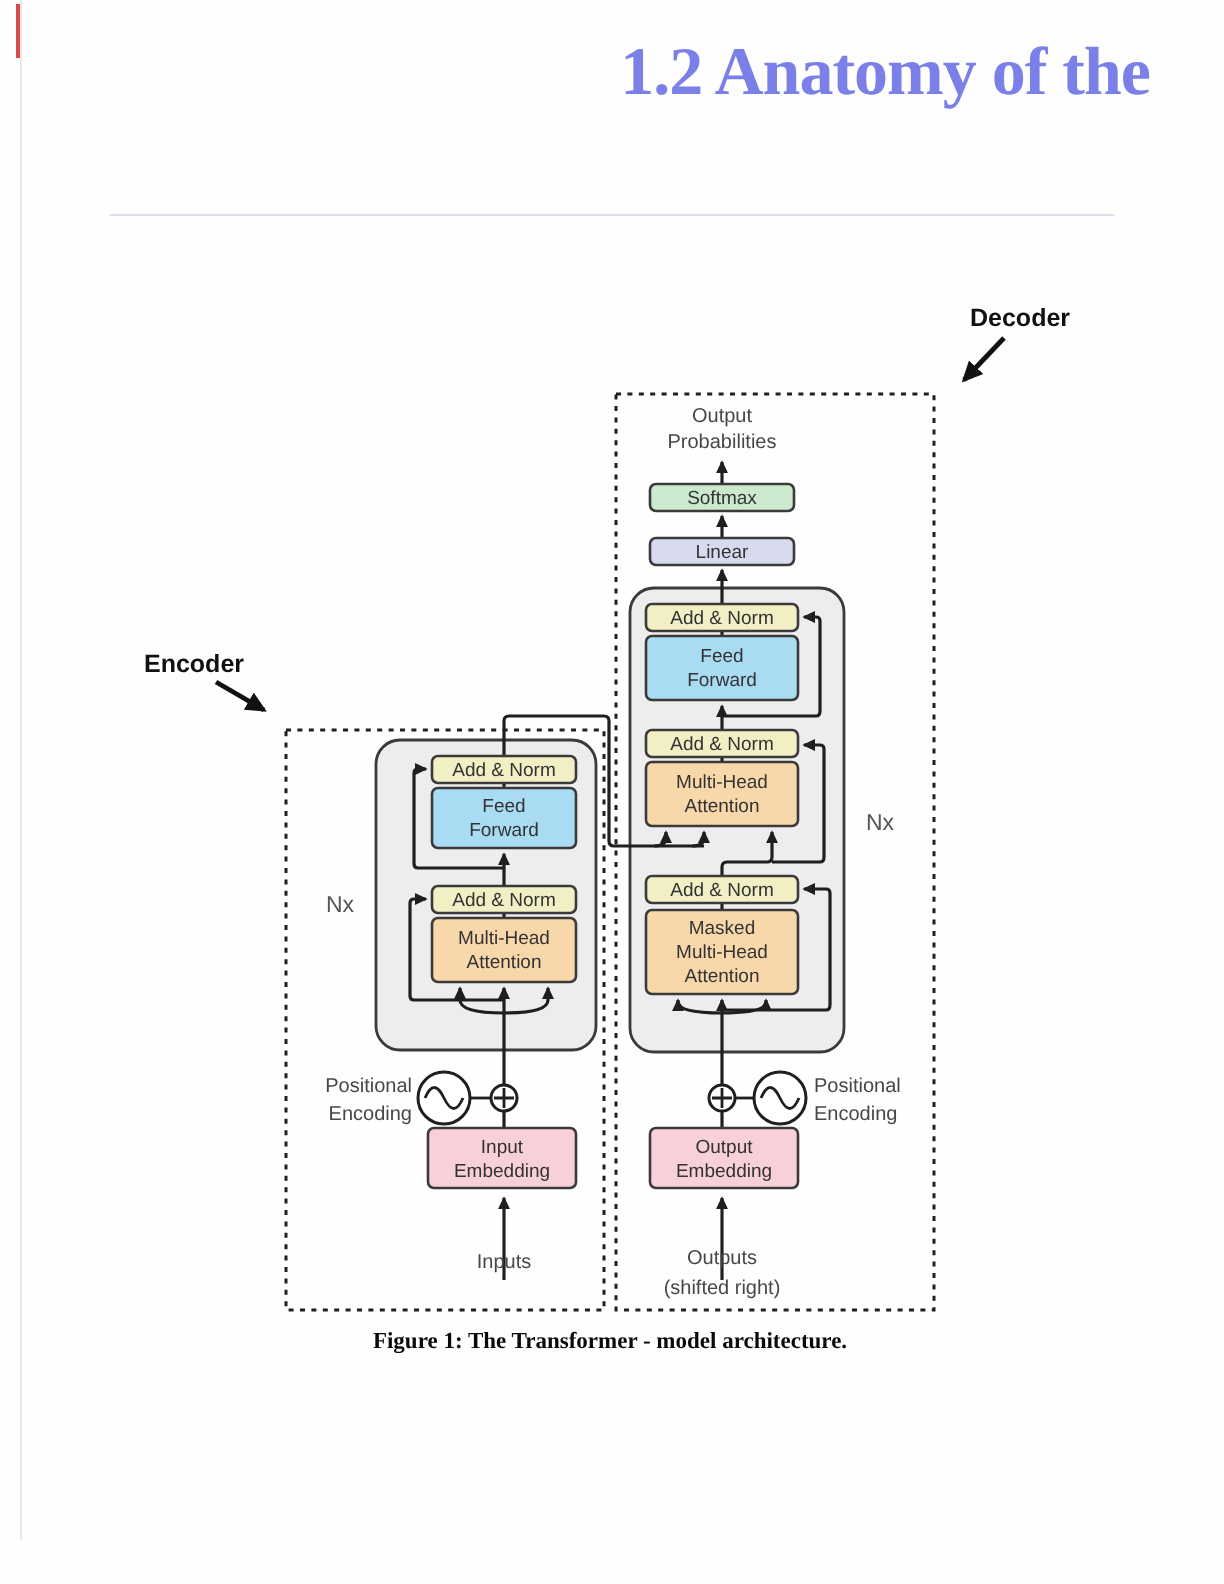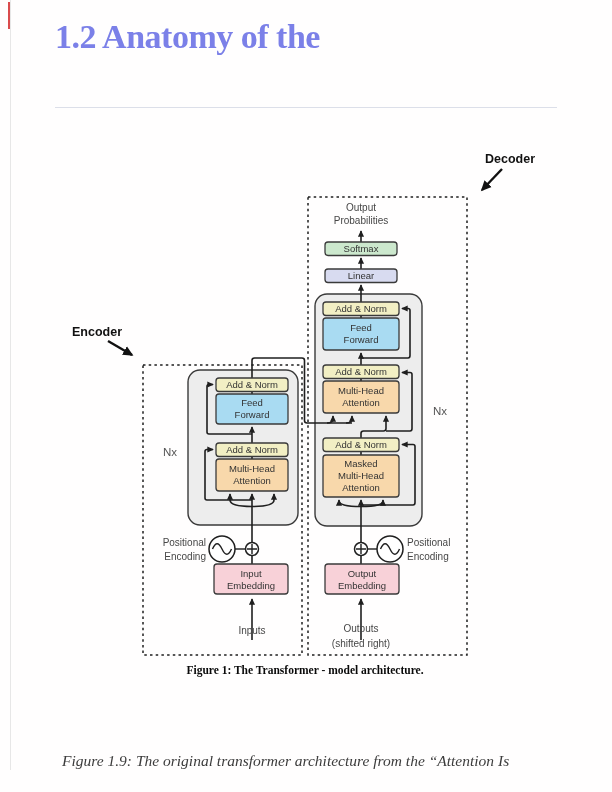--- a/index.html
+++ b/index.html
@@ -12,20 +12,21 @@
   .page{position:absolute;inset:0;background:#fffefe;}
   .margin-rule{position:absolute;left:10px;top:0;width:1px;height:770px;background:#e7e7e7;}
   .accent-red{position:absolute;left:8px;top:2px;width:3px;height:27px;background:#da4b4c;}
   .heading{
     position:absolute;left:55px;top:18px;width:520px;
     font-family:"Liberation Serif", serif;
     font-weight:700;
     font-size:34px;line-height:37px;
     letter-spacing:-0.5px;
     color:#7b80e8;
+    text-align:right;
   }
   .heading-rule{position:absolute;left:55px;top:107px;width:502px;height:1px;background:#dcdfe9;}
   .figure-svg{position:absolute;left:0;top:0;}
   .bottom-caption{
     position:absolute;left:62px;top:751px;width:520px;
     font-family:"Liberation Serif", serif;
     font-style:italic;
     font-size:15.5px;line-height:20px;
     color:#3c3c3c;
   }
@@ -200,15 +201,14 @@
     <text class="small-label" x="361" y="647">(shifted right)</text>
 
     <text class="callout-label" x="72" y="336">Encoder</text>
     <path class="callout-arrow" d="M108,341 L132,355" marker-end="url(#ah2)"></path>
     <text class="callout-label" x="485" y="163">Decoder</text>
     <path class="callout-arrow" d="M502,169 L482,190" marker-end="url(#ah2)"></path>
 
     <text class="fig-caption" x="305" y="674">Figure 1: The Transformer - model architecture.</text>
   </svg>
 
-  <div class="bottom-caption">Figure 1.9: The original transformer architecture from the “Attention Is</div>
 
 </div>
 
 </body></html>

